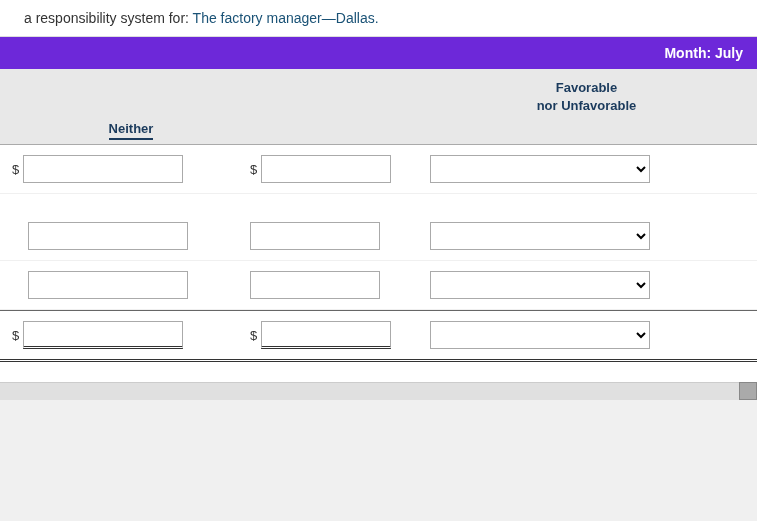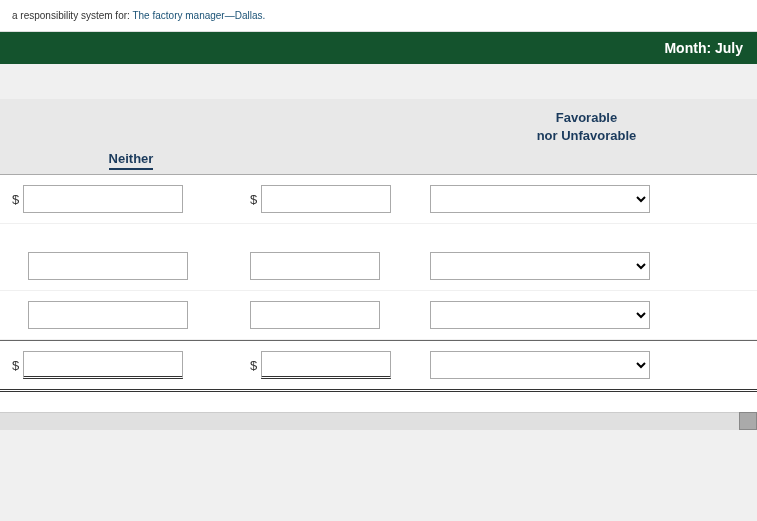--- a/index.html
+++ b/index.html
@@ -12,32 +12,32 @@
       font-family: Arial, sans-serif;
       font-size: 13px;
       background: #f0f0f0;
       width: 757px;
       min-height: 521px;
       overflow-x: hidden;
     }
 
     .top-bar {
       background: #ffffff;
-      padding: 10px 12px;
-      font-size: 10px;
+      padding: 10px 24px;
+      font-size: 14px;
       color: #333;
       border-bottom: 1px solid #ddd;
     }
 
     .top-bar span.highlight {
       color: #1a5276;
     }
 
     .header-bar {
-      background: #14532d;
+      background: #6d28d9;
       color: #ffffff;
       text-align: right;
       padding: 8px 14px;
       font-size: 14px;
       font-weight: bold;
     }
 
     .data-rows {
       background: #ffffff;
     }
@@ -161,21 +161,21 @@
   <span>a responsibility system for:</span>
   <span class="highlight">The factory manager—Dallas.</span>
 </div>
 
 <div class="header-bar">
   <span>Month: July</span>
 </div>
 
 <div style="background:#e8e8e8; border-bottom: 1px solid #aaa;">
 
-  <div style="display:flex; padding: 10px 0 0 0; margin-top: 35px;">
+  <div style="display:flex; padding: 10px 0 0 0;">
     <div style="width:250px;"></div>
     <div style="width:180px;"></div>
     <div style="flex:1; text-align:center; padding-right:14px;">
       <div class="variance-text">
         <div>Favorable</div>
         <div>nor Unfavorable</div>
       </div>
     </div>
   </div>
 

